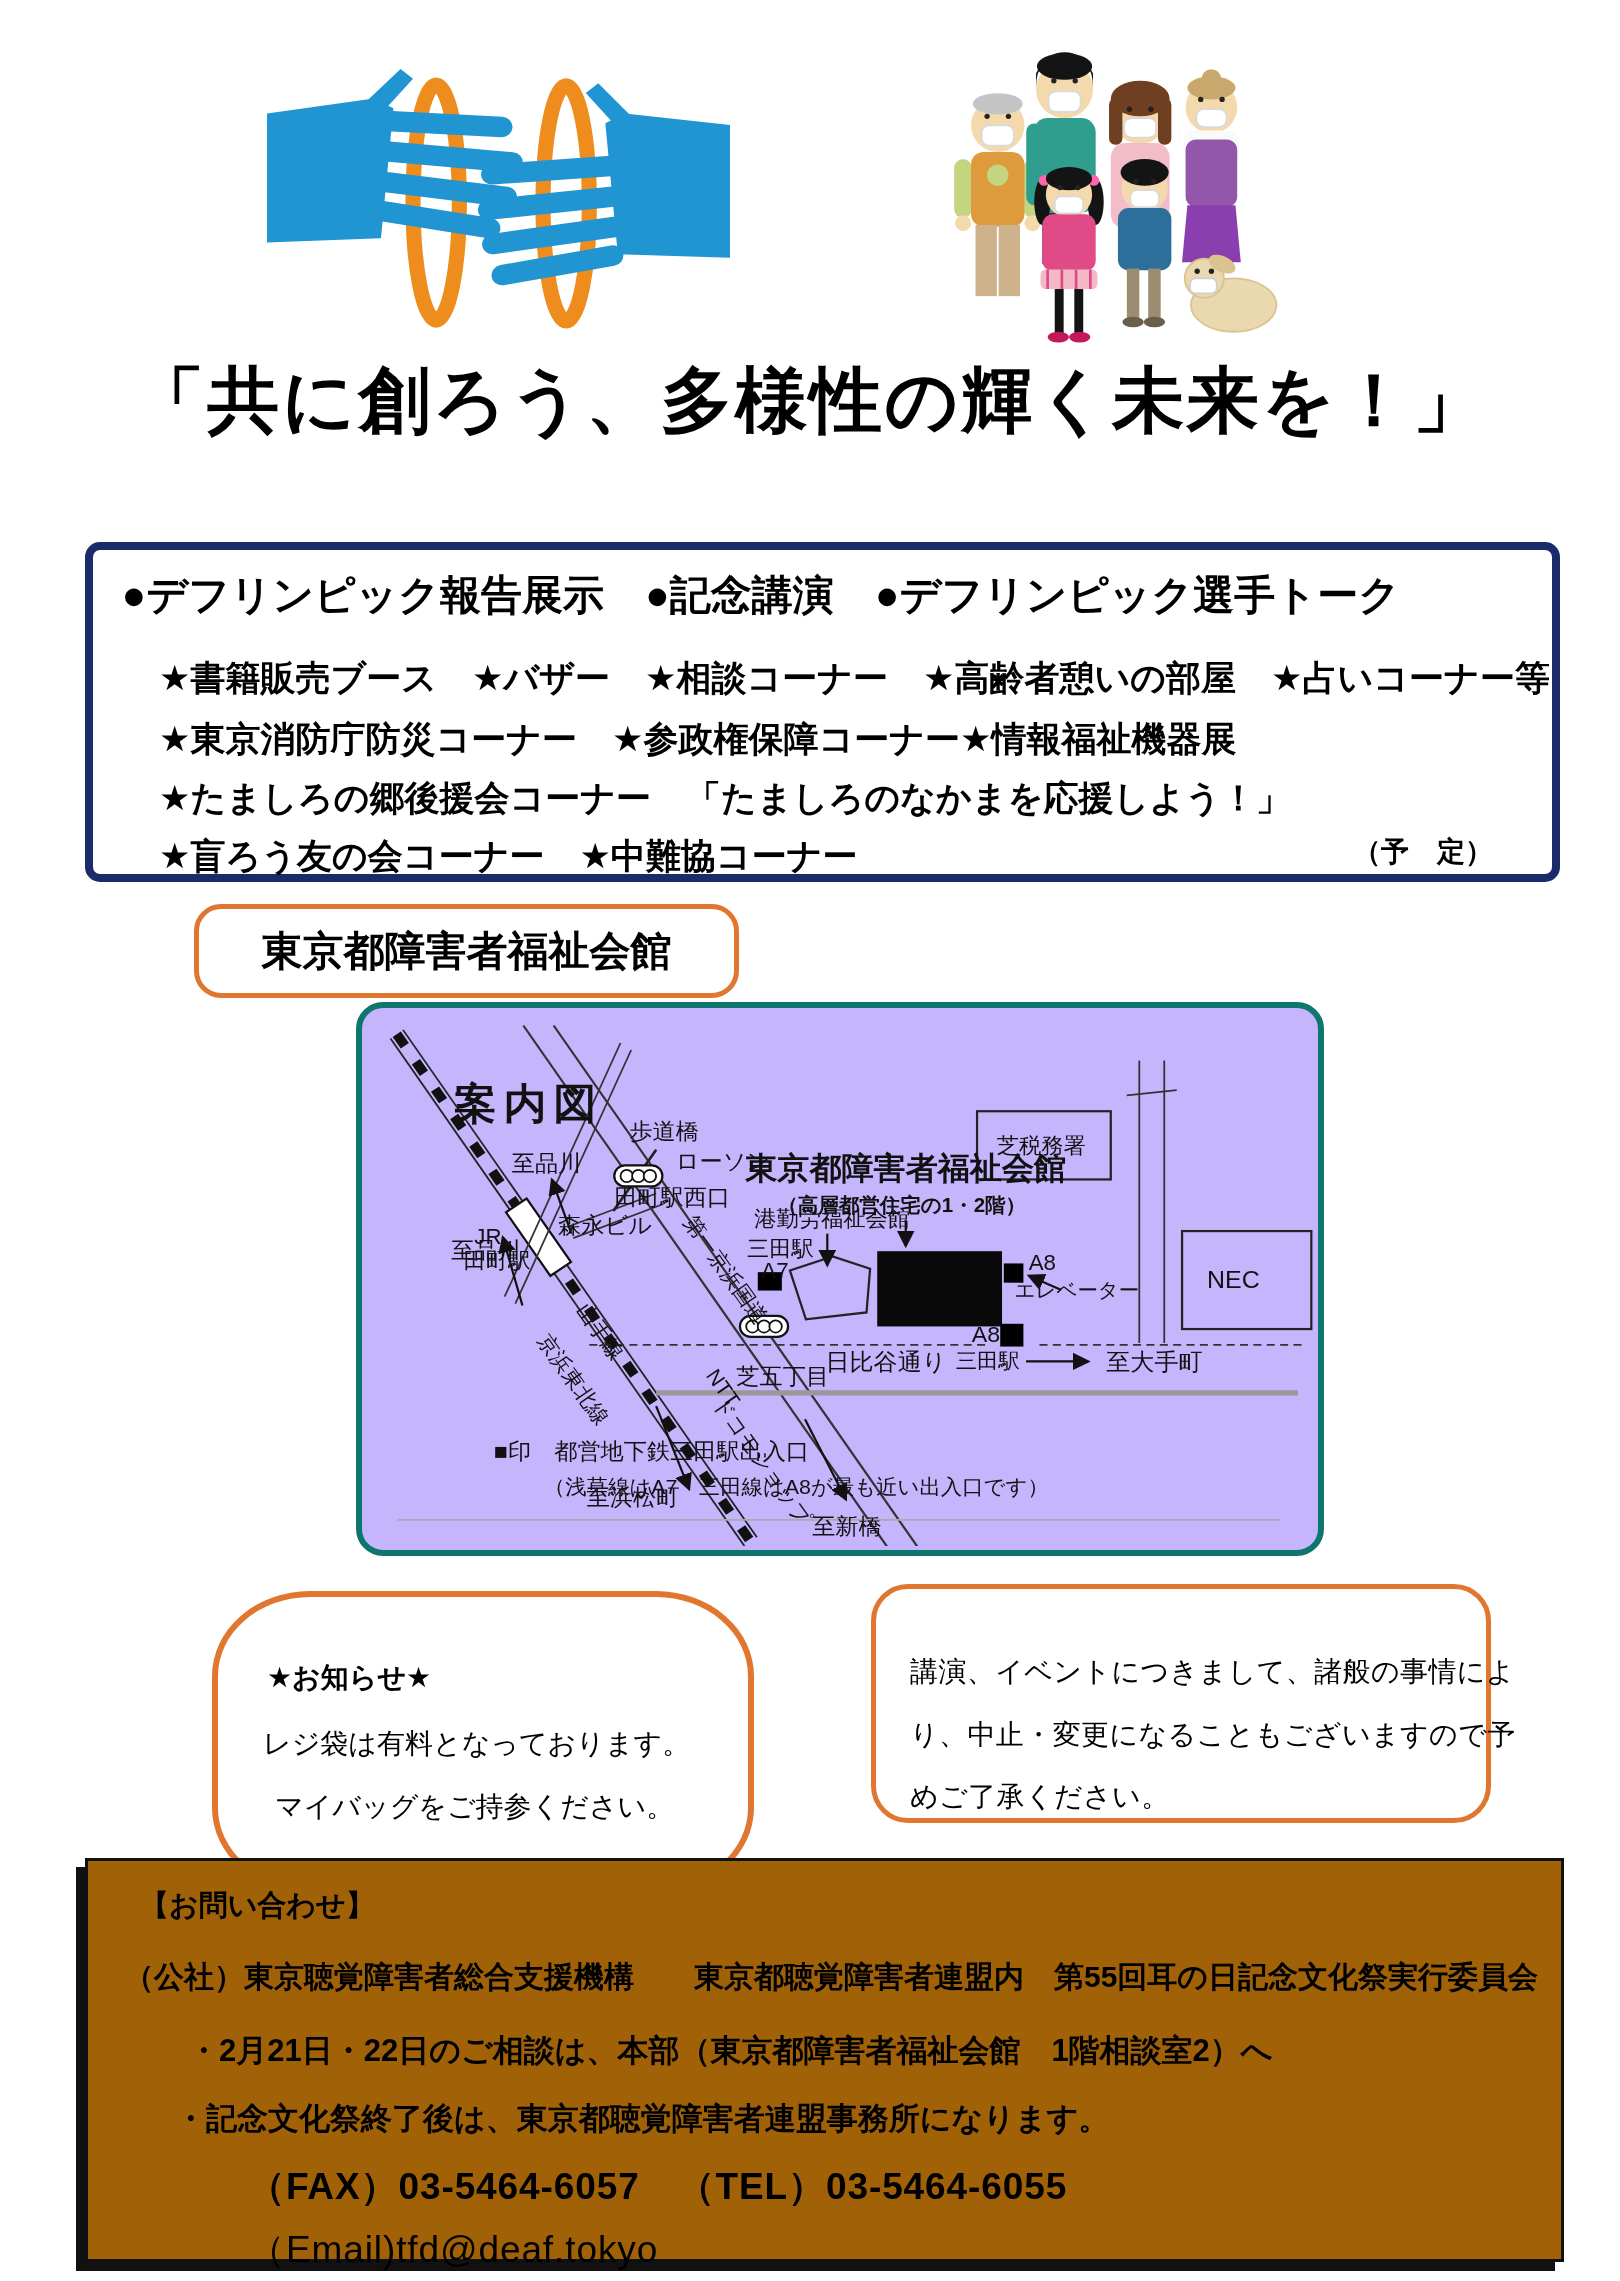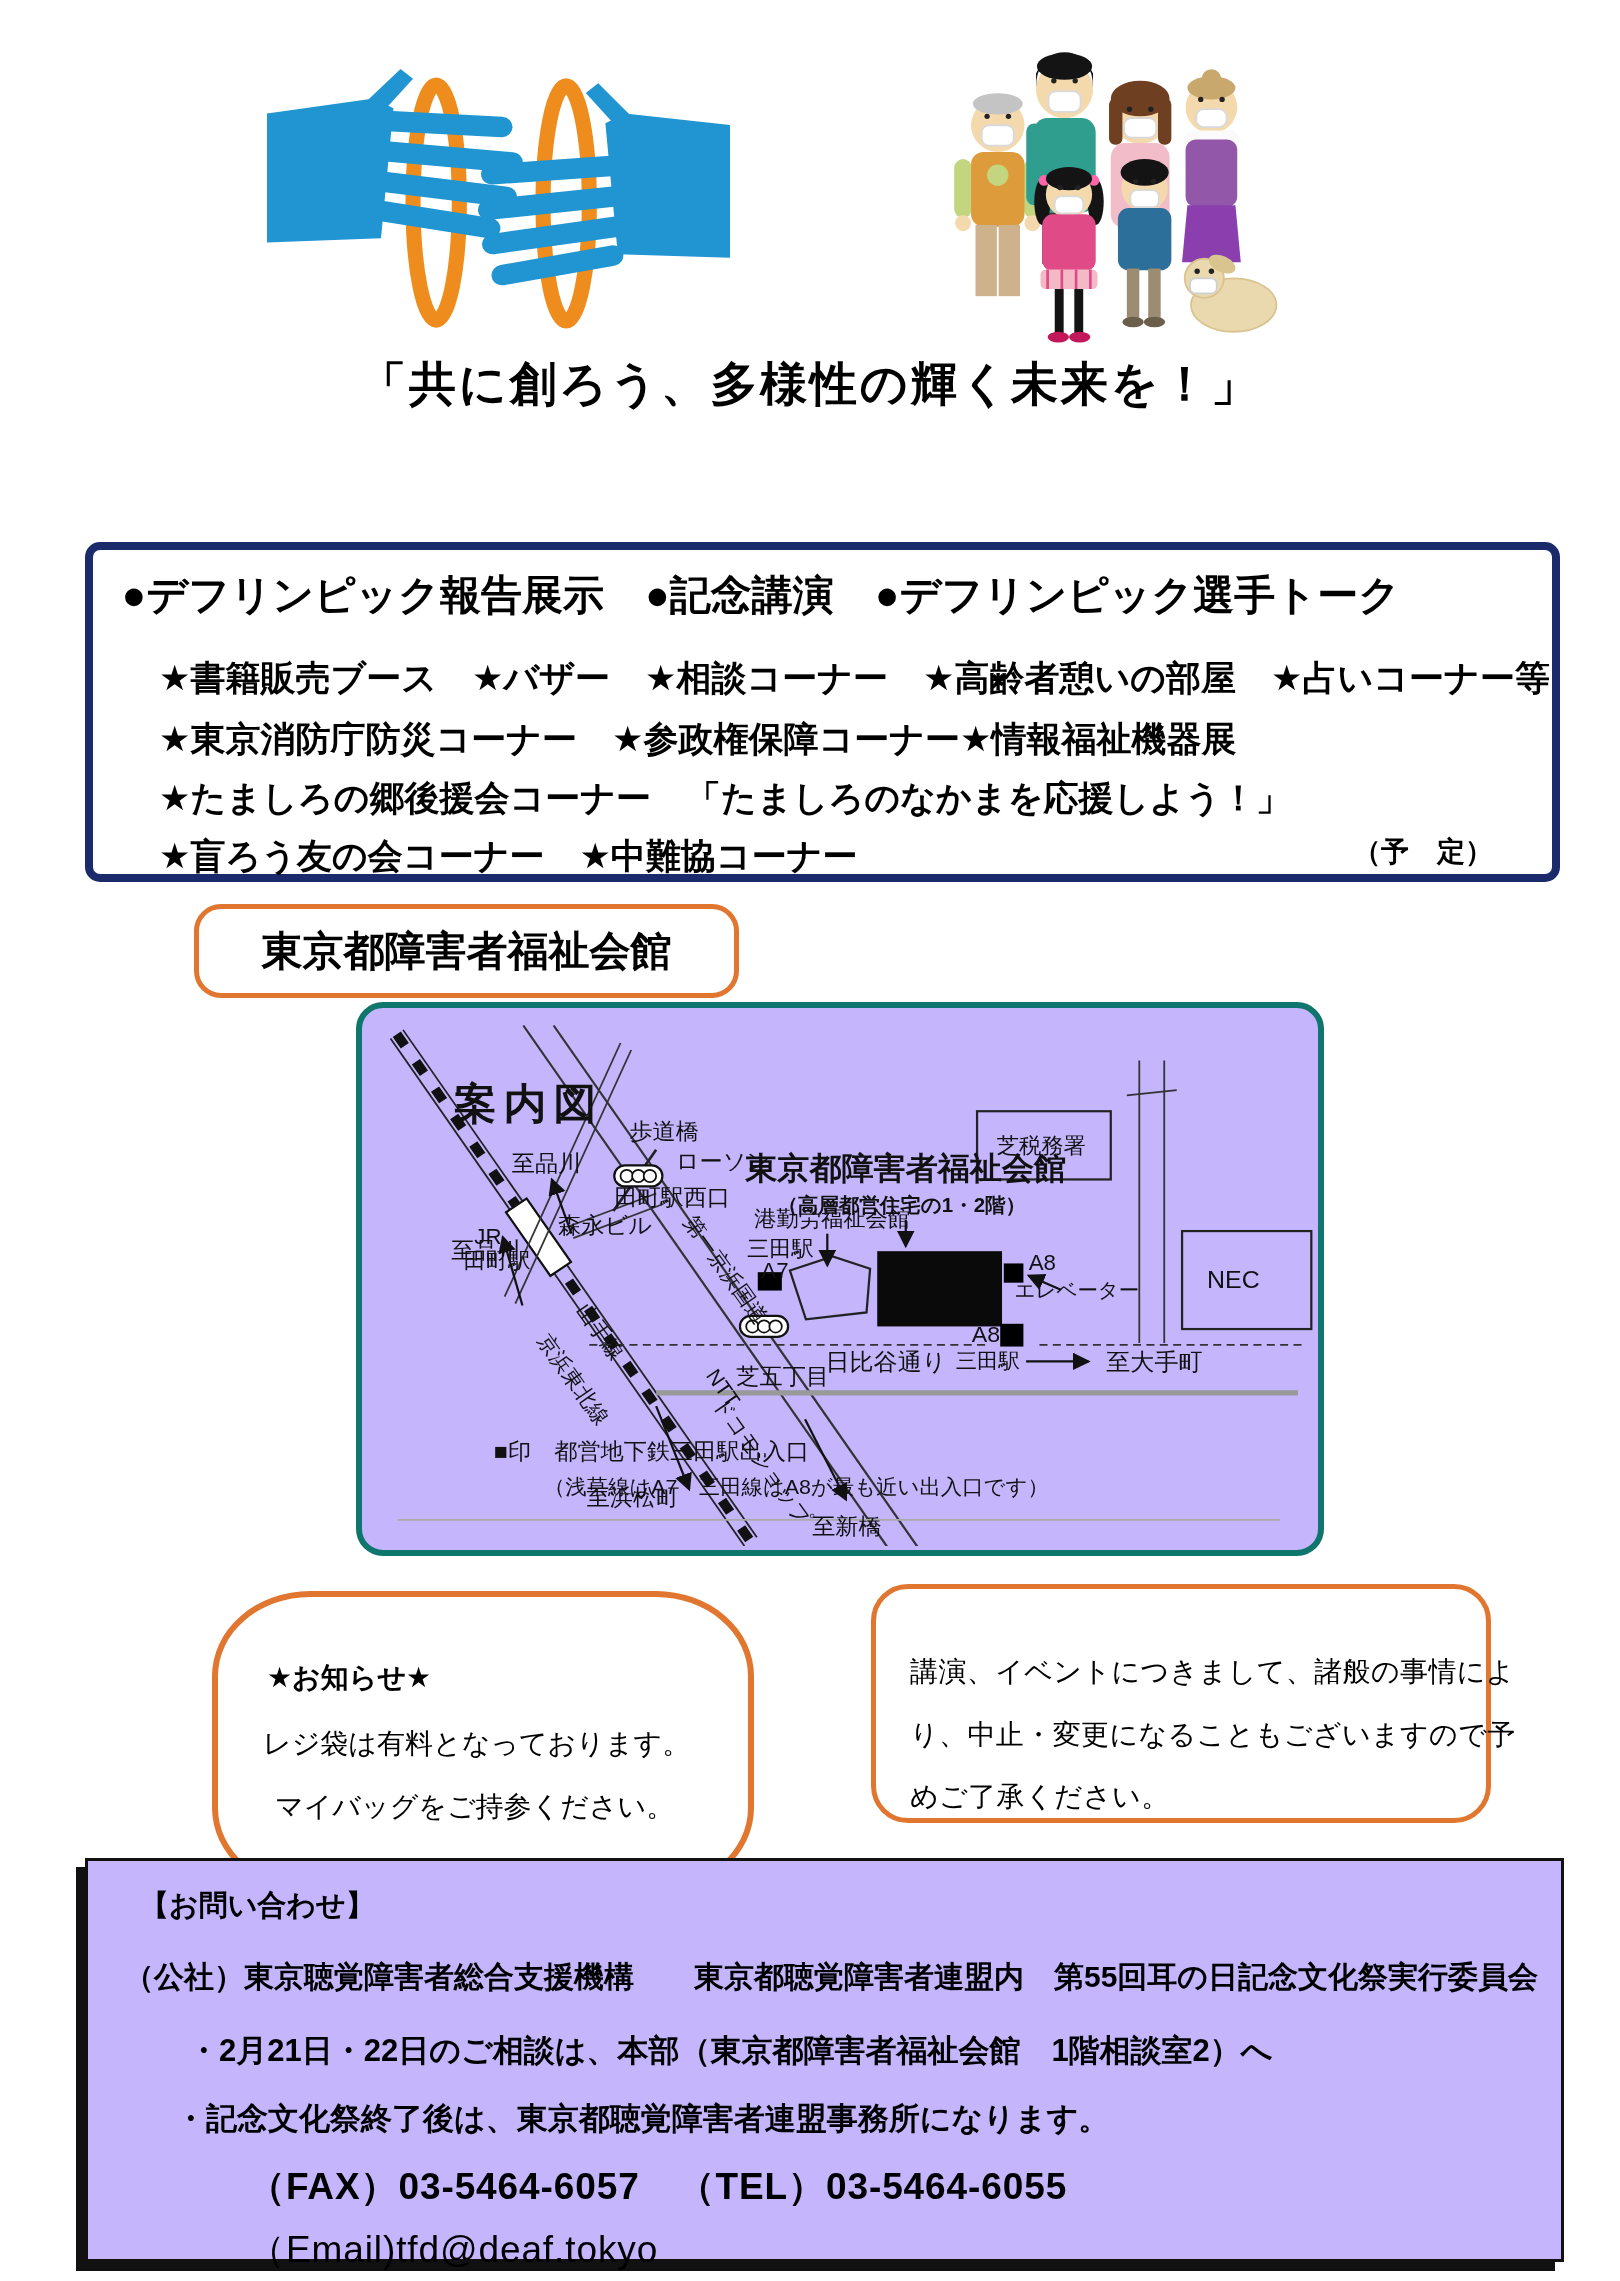--- a/index.html
+++ b/index.html
@@ -1,20 +1,20 @@
 <!DOCTYPE html>
 <html style="font-size:14.3px"><head>
 <meta charset="utf-8">
 <style>
   html,body{margin:0;padding:0;background:#fff;}
   #page{position:relative;width:1620px;height:2281px;background:#fff;overflow:hidden;
         font-family:"Liberation Sans","DejaVu Sans",sans-serif;color:#000;}
   .abs{position:absolute;}
   
-  #main-title{left:0;top:353px;width:1620px;text-align:center;font-size:47px;font-weight:900;
+  #main-title{left:0;top:353px;width:1620px;text-align:center;font-size:72px;font-weight:900;
               letter-spacing:2.7px;white-space:nowrap;}
   
   #event-box{left:85px;top:542px;width:1475px;height:340px;border:8px solid #1b2a6b;border-radius:15px;
              background:#fff;box-sizing:border-box;}
   #event-line1{left:28.5px;top:18px;font-size:41px;font-weight:800;white-space:nowrap;letter-spacing:0px;}
   .event-item{left:66px;font-size:35px;font-weight:700;white-space:nowrap;}
   #event-note{right:59px;top:283px;font-size:28px;font-weight:700;white-space:nowrap;}
   
   #venue-label{left:194px;top:904px;width:545px;height:94px;border:5.3px solid #e0762f;border-radius:27px;
                box-sizing:border-box;display:flex;align-items:center;justify-content:center;
@@ -26,21 +26,21 @@
   #map-box text{fill:#111;font-family:"Liberation Sans","DejaVu Sans",sans-serif;}
   
   #notice-box{left:212px;top:1591px;width:542px;height:302px;border:6.2px solid #e0762f;
               border-radius:98px/85px;box-sizing:border-box;background:#fff;}
   #notice-title{left:49px;top:62px;font-size:28px;font-weight:600;}
   .notice-line{left:45px;font-size:28px;white-space:nowrap;}
   #caution-box{left:871px;top:1584px;width:620px;height:239px;border:5.3px solid #e0762f;
                border-radius:37px;box-sizing:border-box;background:#fff;}
   .caution-line{left:34px;font-size:28px;white-space:nowrap;letter-spacing:0.4px;}
   
-  #contact-box{left:85px;top:1858px;width:1479px;height:404px;border:3.6px solid #111;background:#c4b5fd;
+  #contact-box{left:85px;top:1858px;width:1479px;height:404px;border:3.6px solid #111;background:#a16207;
                box-sizing:border-box;box-shadow:-9px 9px 0 #111;}
   #contact-heading{left:52px;top:25px;font-size:29px;font-weight:600;}
   #contact-org{left:36px;top:96px;font-size:30px;font-weight:600;white-space:nowrap;}
   .contact-bullet{font-size:31px;font-weight:600;white-space:nowrap;}
   #contact-faxtel{left:160px;top:301px;font-size:37px;font-weight:600;letter-spacing:0.9px;white-space:nowrap;}
   #contact-email{left:160px;top:364px;font-size:37px;font-weight:400;letter-spacing:0.9px;white-space:nowrap;}
 </style>
 </head>
 <body>
 

